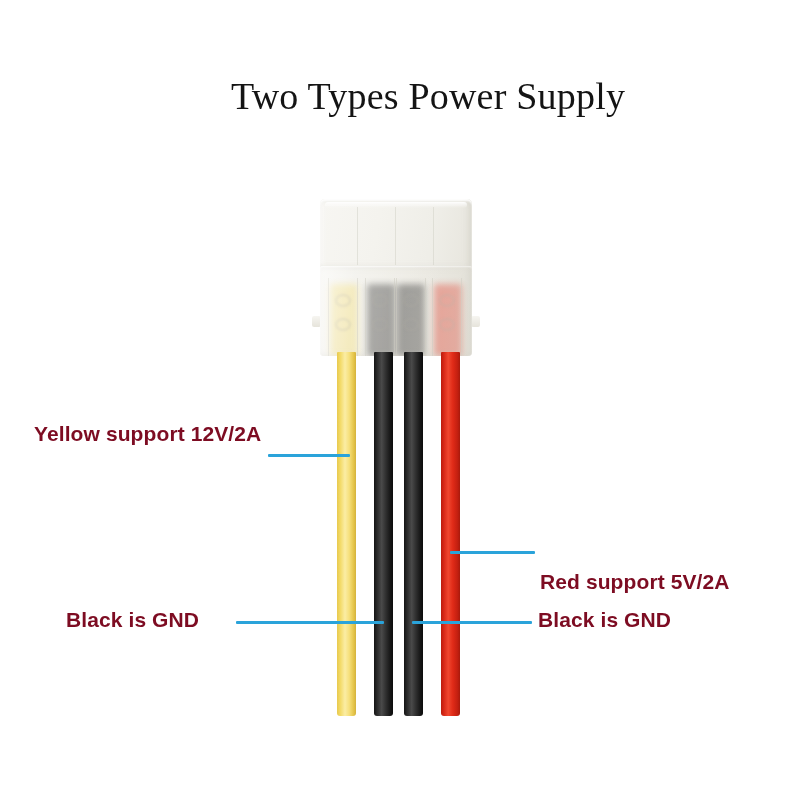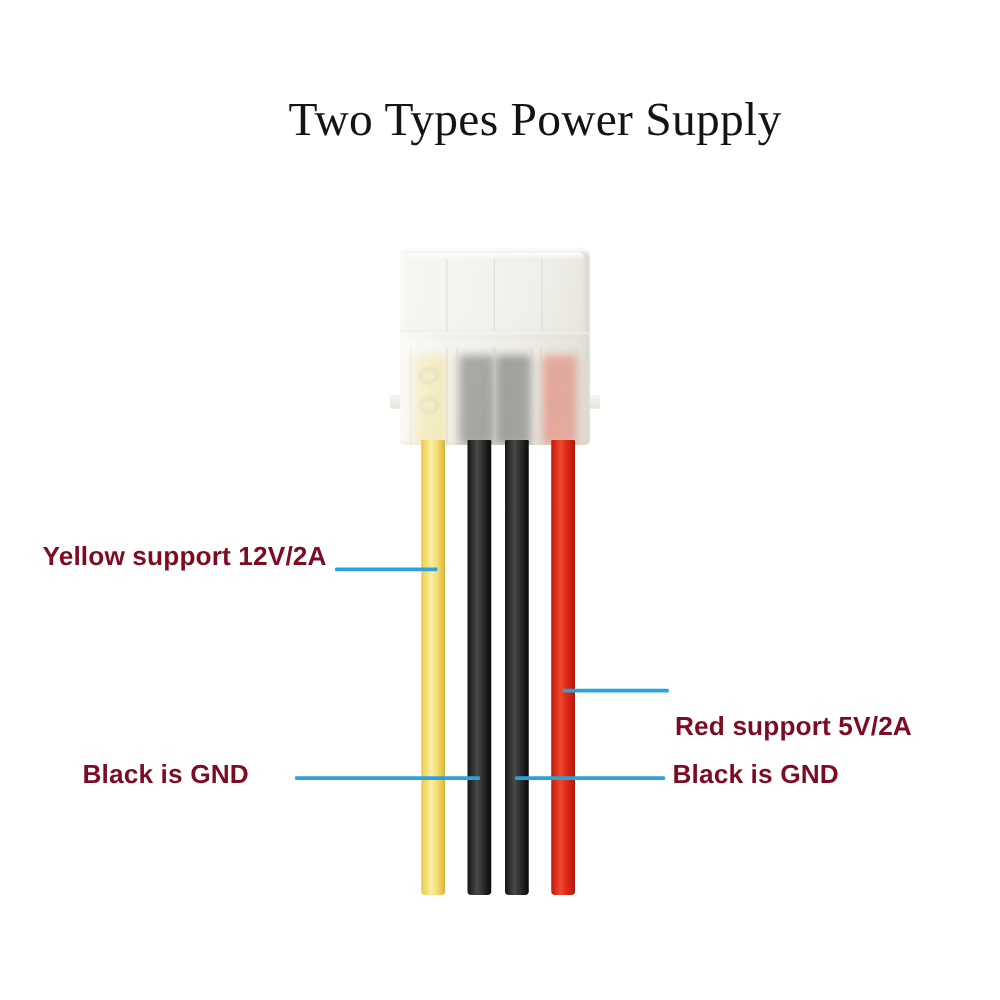--- a/index.html
+++ b/index.html
@@ -218,21 +218,21 @@
 
       <div class="conn-bot-sheen"></div>
     </div>
   </div>
 
   <div class="wire wire-yellow" style="left:337px;"></div>
   <div class="wire wire-black" style="left:374px;"></div>
   <div class="wire wire-black" style="left:404px;"></div>
   <div class="wire wire-red" style="left:441px;"></div>
 
-  <div class="label" style="left:34px; top:434px;text-align:center;">Yellow support 12V/2A</div>
+  <div class="label" style="left:34px; top:422px;text-align:center;">Yellow support 12V/2A</div>
   <div class="leader" style="left:268px; top:454px; width:82px;"></div>
 
   <div class="leader" style="left:450px; top:551px; width:85px;"></div>
   <div class="label" style="left:540px; top:570px;">Red support 5V/2A</div>
 
   <div class="label" style="left:66px; top:608px;">Black is GND</div>
   <div class="leader" style="left:236px; top:621px; width:148px;"></div>
 
   <div class="leader" style="left:412px; top:621px; width:120px;"></div>
   <div class="label" style="left:538px; top:608px;">Black is GND</div>

